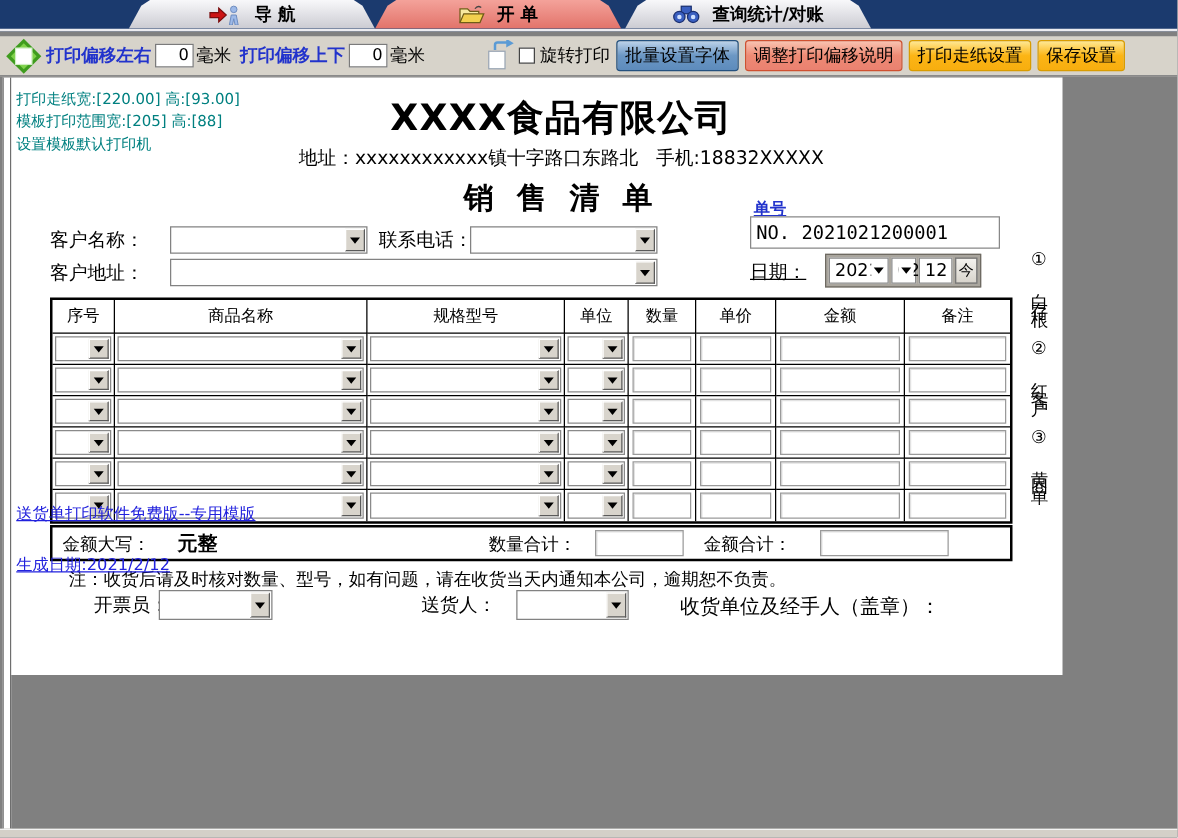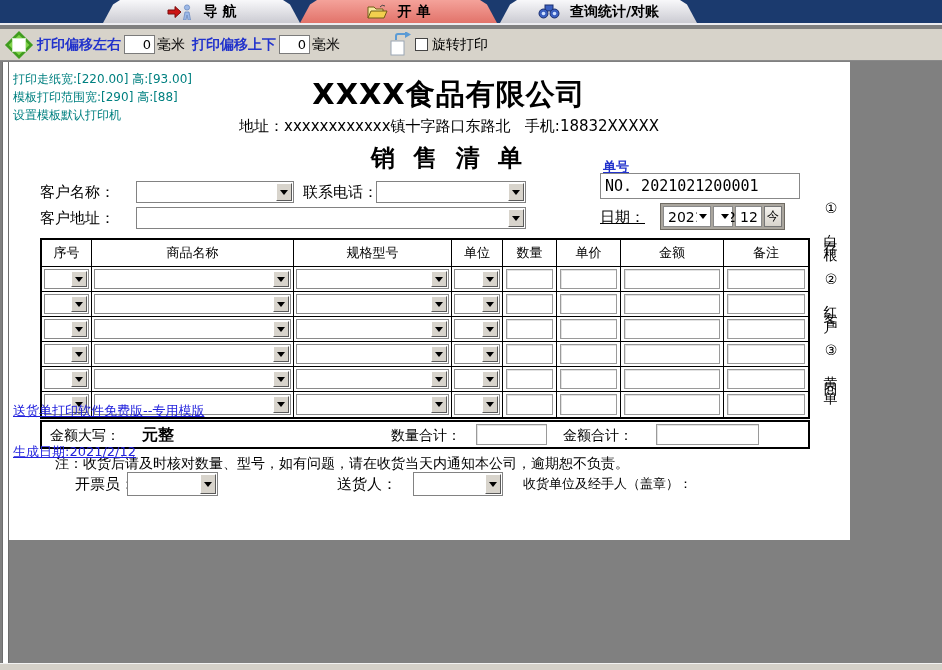--- a/index.html
+++ b/index.html
@@ -78,21 +78,21 @@
 
   
   .summary-row { position:absolute; left:31px; top:358px; width:770px; height:29px; border:2px solid #000; background:#fff; }
   .sum-label { position:absolute; top:5px; font-size:14px; }
   .amount-words { position:absolute; left:100px; top:3px; font-size:16px; font-weight:bold; }
   .sum-input { position:absolute; top:2px; height:21px; background:#fff; border:1px solid #9a9a9a; box-shadow:inset 1px 1px 0 #e2e2e2; }
 
   
   .ov-link { position:absolute; color:#2222dd; text-decoration:underline; font-size:13px; z-index:9; white-space:nowrap; }
   .note-line { position:absolute; left:46px; top:393px; font-size:14px; white-space:nowrap; }
-  .receiver { position:absolute; left:514px; top:413px; font-size:13px; white-space:nowrap; }
+  .receiver { position:absolute; left:535px; top:413px; font-size:16px; white-space:nowrap; }
 
   
   .copies { position:absolute; left:809px; top:138px; width:26px; display:flex; flex-direction:column; gap:27px; align-items:center; }
   .copy-group { writing-mode:vertical-rl; text-orientation:upright; font-size:14px; letter-spacing:7px; color:#000; }
 </style>
 </head>
 <body>
 
 <div class="app">
 
@@ -137,30 +137,36 @@
     <span class="tb-label">打印偏移上下</span>
     <input class="tb-input" value="0" style="">
     <span class="tb-unit">毫米</span>
     <svg class="rotate-icon" width="25" height="25" viewBox="0 0 25 25">
       <rect x="3" y="9" width="13" height="14" fill="#fff" stroke="#9aa6b4"></rect>
       <path d="M8 8 v-4 q0 -2 2 -2 h8" fill="none" stroke="#5b9bd5" stroke-width="2"></path>
       <polygon points="17,-1 23,2.5 17,6" fill="#5b9bd5"></polygon>
     </svg>
     <span class="checkbox"></span>
     <span>旋转打印</span>
+    <div class="toolbar-buttons">
+      <div class="btn btn-blue">批量设置字体</div>
+      <div class="btn btn-red">调整打印偏移说明</div>
+      <div class="btn btn-orange">打印走纸设置</div>
+      <div class="btn btn-orange">保存设置</div>
+    </div>
   </div>
 
   <div class="left-lines"></div>
   <div class="statusbar"></div>
 
   <div class="paper">
 
     <div class="settings-links">
       <a class="slink">打印走纸宽:[220.00] 高:[93.00]</a>
-      <a class="slink">模板打印范围宽:[290] 高:[88]</a>
+      <a class="slink">模板打印范围宽:[205] 高:[88]</a>
       <a class="slink">设置模板默认打印机</a>
     </div>
 
     <div class="company">XXXX食品有限公司</div>
     <div class="address">地址：xxxxxxxxxxxx镇十字路口东路北   手机:18832XXXXX</div>
     <div class="doc-title">销 售 清 单</div>
 
     <div class="order-no-label">单号</div>
     <div class="order-no-input">NO. 2021021200001</div>
 

